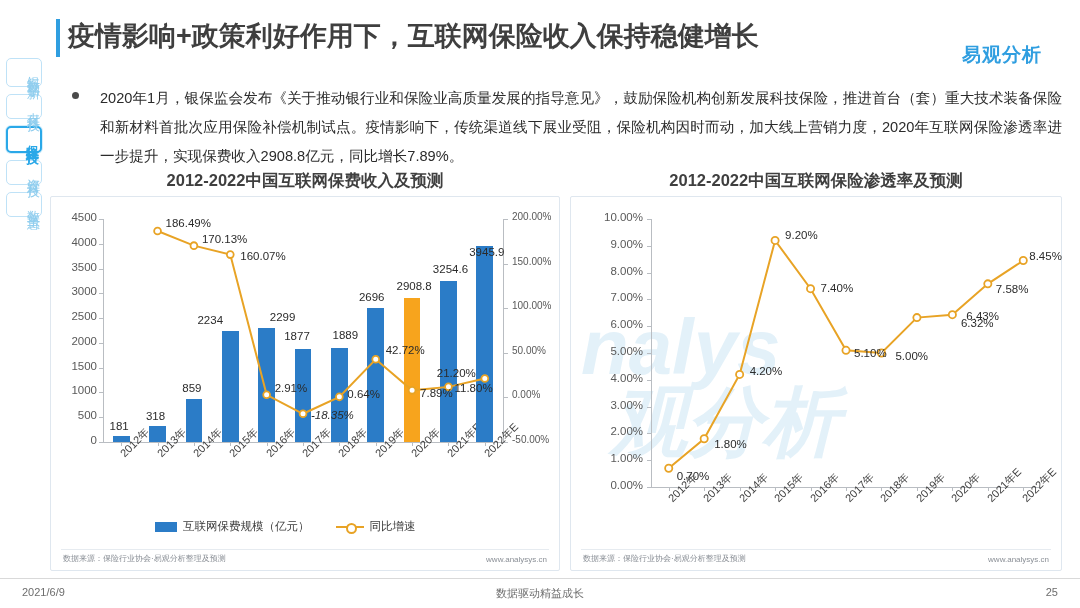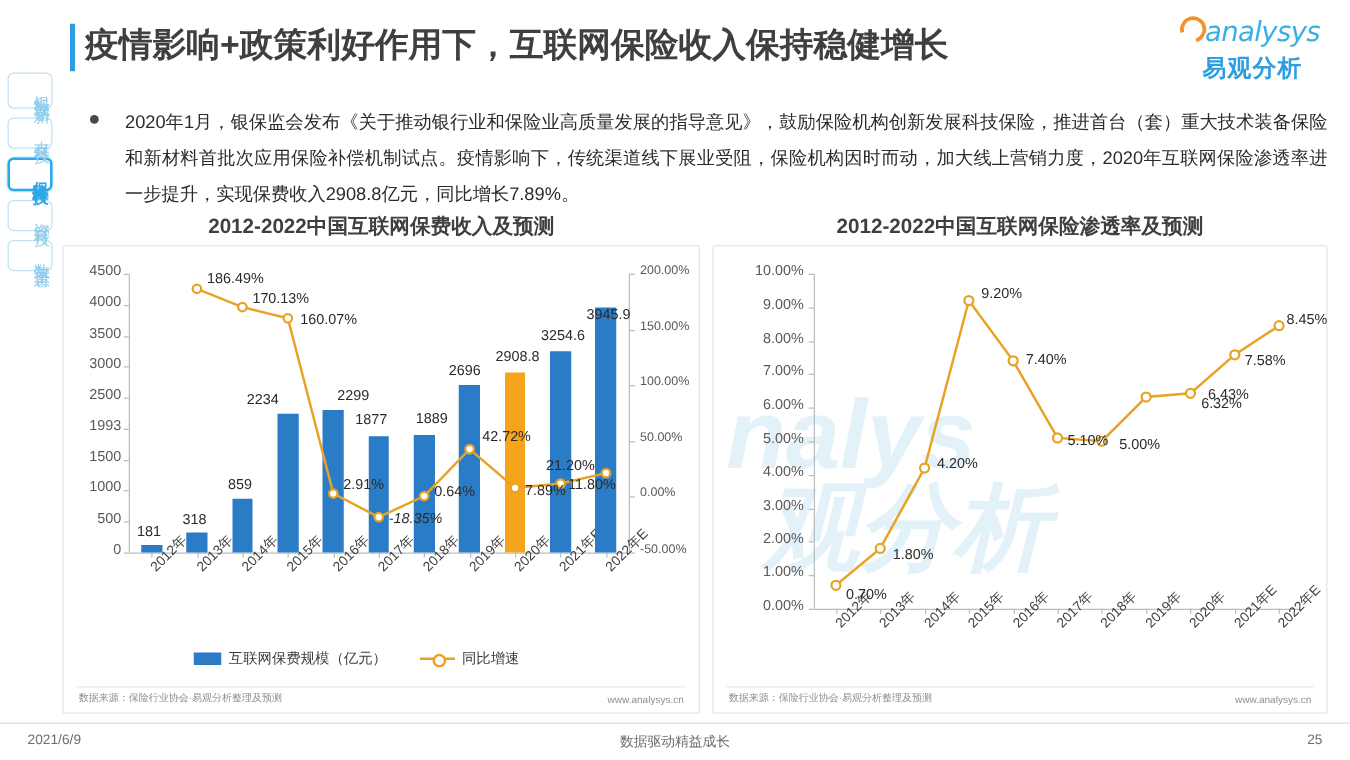--- a/index.html
+++ b/index.html
@@ -143,24 +143,20 @@
 </style>
 </head>
 <body>
 
 <div id="page">
 
   <div id="header">
     <div id="title-bar"></div>
     <div id="title-text">疫情影响+政策利好作用下，互联网保险收入保持稳健增长</div>
     <div id="logo">
-      <div id="logo-main">
-        <span id="logo-mark"></span>
-        <span id="logo-word">analysys</span>
-      </div>
       <div id="logo-cn">易观分析</div>
     </div>
   </div>
 
   <div id="rail">
     <div class="rail-tab">
       <span class="rail-label">银行数字创新</span>
     </div>
     <div class="rail-tab">
       <span class="rail-label">支付科技</span>
@@ -190,21 +186,21 @@
         <div class="axis-line" style="left:52px;top:245px;width:400px;height:1px;"></div>
         <div class="tick" style="left:48px;top:245px;width:4px;height:1px;"></div>
         <div class="ylab" style="left:4px;top:237px;width:42px;">0</div>
         <div class="tick" style="left:48px;top:220.22222222222223px;width:4px;height:1px;"></div>
         <div class="ylab" style="left:4px;top:212.22222222222223px;width:42px;">500</div>
         <div class="tick" style="left:48px;top:195.44444444444446px;width:4px;height:1px;"></div>
         <div class="ylab" style="left:4px;top:187.44444444444446px;width:42px;">1000</div>
         <div class="tick" style="left:48px;top:170.66666666666669px;width:4px;height:1px;"></div>
         <div class="ylab" style="left:4px;top:162.66666666666669px;width:42px;">1500</div>
         <div class="tick" style="left:48px;top:145.8888888888889px;width:4px;height:1px;"></div>
-        <div class="ylab" style="left:4px;top:137.8888888888889px;width:42px;">1993</div>
+        <div class="ylab" style="left:4px;top:137.8888888888889px;width:42px;">2000</div>
         <div class="tick" style="left:48px;top:121.1111111111111px;width:4px;height:1px;"></div>
         <div class="ylab" style="left:4px;top:113.1111111111111px;width:42px;">2500</div>
         <div class="tick" style="left:48px;top:96.33333333333334px;width:4px;height:1px;"></div>
         <div class="ylab" style="left:4px;top:88.33333333333334px;width:42px;">3000</div>
         <div class="tick" style="left:48px;top:71.55555555555554px;width:4px;height:1px;"></div>
         <div class="ylab" style="left:4px;top:63.55555555555554px;width:42px;">3500</div>
         <div class="tick" style="left:48px;top:46.7777777777778px;width:4px;height:1px;"></div>
         <div class="ylab" style="left:4px;top:38.7777777777778px;width:42px;">4000</div>
         <div class="tick" style="left:48px;top:22px;width:4px;height:1px;"></div>
         <div class="ylab" style="left:4px;top:14px;width:42px;">4500</div>

